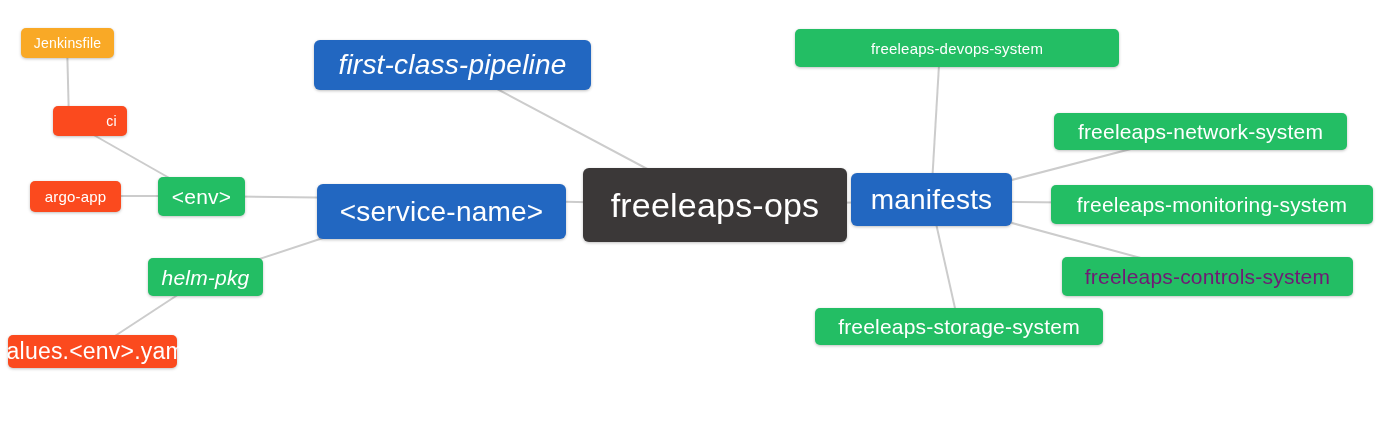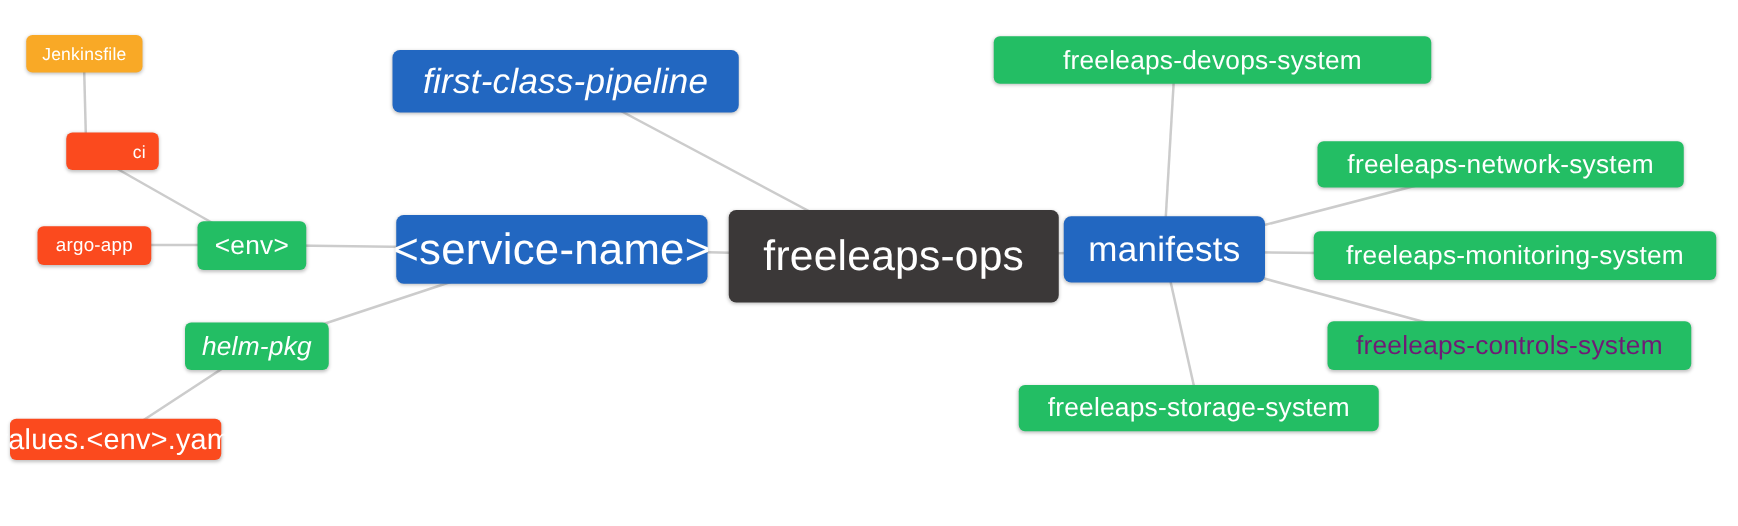--- a/index.html
+++ b/index.html
@@ -43,24 +43,24 @@
     letter-spacing: 0.2px;
   }
   
   .n-jenkinsfile   { left: 21px;   top: 28px;  width: 93px;  height: 30px; font-size: 14px; }
   .n-ci            { left: 53px;   top: 106px; width: 31px;  height: 30px; font-size: 14px; padding-left: 43px; }
   .n-argo-app      { left: 30px;   top: 181px; width: 91px;  height: 31px; font-size: 15px; }
   .n-env           { left: 158px;  top: 177px; width: 87px;  height: 39px; font-size: 21px; }
   .n-helm-pkg      { left: 148px;  top: 258px; width: 115px; height: 38px; font-size: 21px; font-style: italic; }
   .n-values        { left: 8px;    top: 335px; width: 169px; height: 33px; font-size: 23px; }
   .n-pipeline      { left: 314px;  top: 40px;  width: 277px; height: 50px; font-size: 28px; border-radius: 6px; font-style: italic; }
-  .n-service       { left: 317px;  top: 172px; width: 249px; height: 55px; font-size: 35px; border-radius: 6px; }
+  .n-service       { left: 317px;  top: 184px; width: 249px; height: 55px; font-size: 28px; border-radius: 6px; }
   .n-ops           { left: 583px;  top: 168px; width: 264px; height: 74px; font-size: 34px; border-radius: 6px; }
   .n-manifests     { left: 851px;  top: 161px; width: 161px; height: 53px; font-size: 28px; border-radius: 6px; margin-top: 12px; }
-  .n-devops        { left: 795px;  top: 29px;  width: 350px; height: 38px; font-size: 21px; }
+  .n-devops        { left: 795px;  top: 29px;  width: 324px; height: 38px; font-size: 15px; }
   .n-network       { left: 1054px; top: 113px; width: 293px; height: 37px; font-size: 21px; }
   .n-monitoring    { left: 1051px; top: 185px; width: 322px; height: 39px; font-size: 21px; }
   .n-controls      { left: 1062px; top: 257px; width: 291px; height: 39px; font-size: 21px; }
   .n-storage       { left: 815px;  top: 308px; width: 288px; height: 37px; font-size: 21px; }
 </style>
 </head>
 <body>
 
 <div class="canvas">
 

